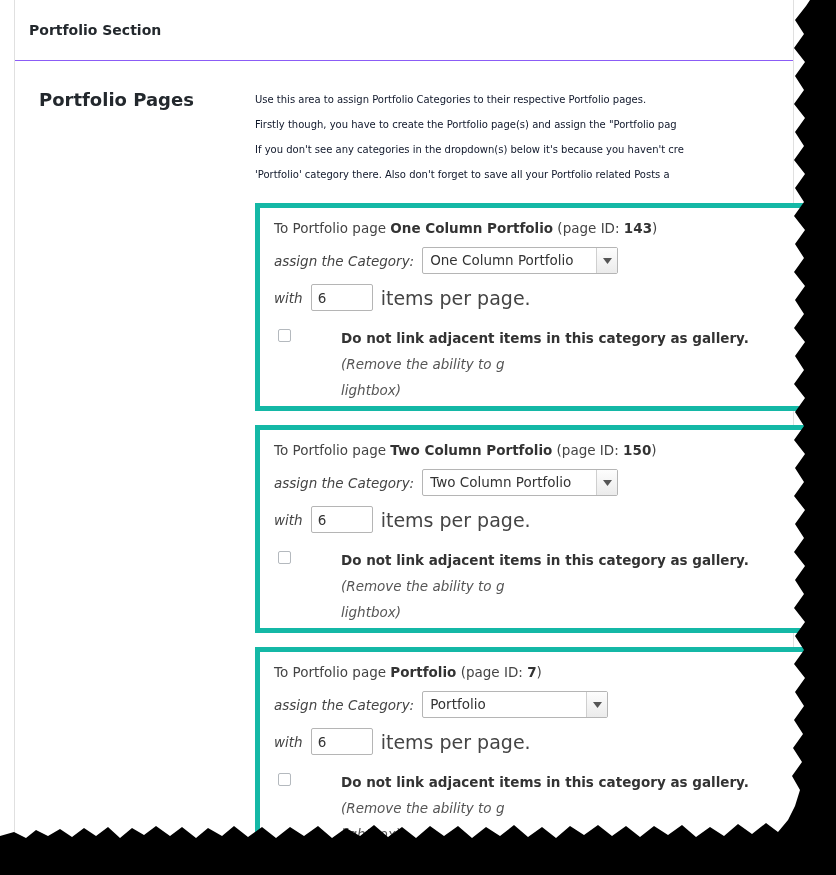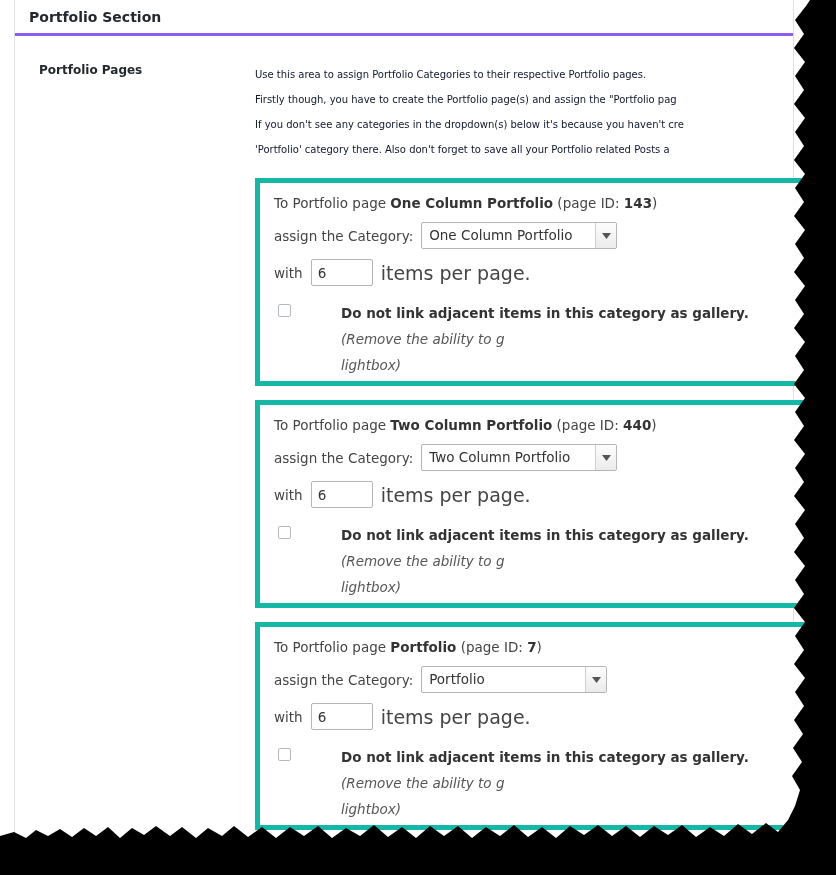--- a/index.html
+++ b/index.html
@@ -31,22 +31,22 @@
     left: 14px;
     top: 0;
     width: 780px;
     background: #fff;
     border: 1px solid #e0e0e0;
     border-top: none;
     box-sizing: border-box;
   }
 
   .panel-header {
-    height: 36px;
-    border-bottom: 3px solid #8b5cf6;
+    height: 61px;
+    border-bottom: 1px solid #8b5cf6;
     display: flex;
     align-items: center;
     padding: 4px 14px;
     box-sizing: border-box;
   }
   .panel-header-title {
     font-size: 14px;
     font-weight: bold;
     color: #23282d;
     font-family: "DejaVu Sans", sans-serif;
@@ -57,21 +57,21 @@
     padding: 26px 0 0 0;
   }
 
   .field-label-col {
     width: 240px;
     flex: 0 0 240px;
     padding-left: 24px;
     box-sizing: border-box;
   }
   .field-label {
-    font-size: 12px;
+    font-size: 18px;
     font-weight: bold;
     color: #23282d;
     line-height: 1.4;
   }
 
   .field-content-col {
     flex: 1 1 auto;
     padding-right: 10px;
     box-sizing: border-box;
   }
@@ -110,20 +110,21 @@
   .row {
     display: flex;
     align-items: center;
     margin-bottom: 10px;
   }
   .row-label {
     font-size: 13.5px;
     color: #444;
     margin-right: 8px;
     white-space: nowrap;
+    font-style: italic;
   }
 
   select.cat-select {
     -webkit-appearance: none;
     appearance: none;
     font-family: "DejaVu Sans", sans-serif;
     font-size: 13.5px;
     color: #333;
     height: 27px;
     padding: 0 30px 0 7px;
@@ -275,21 +276,21 @@
                 <span class="note">lightbox)</span>
               </span>
             </div>
           </div>
 
           <div class="block">
             <div class="block-line1">
               <span>To Portfolio page</span>
               <b>Two Column Portfolio</b>
               <span>(page ID:</span>
-              <b>440</b><span>)</span>
+              <b>150</b><span>)</span>
             </div>
             <div class="row">
               <span class="row-label">assign the Category:</span>
               <span class="select-wrap">
                 <select class="cat-select" style="width:196px">
                   <option>Two Column Portfolio</option>
                 </select>
                 <span class="select-arrow">
                   <svg width="9" height="6" viewBox="0 0 9 6">
                       <path d="M0 0 L4.5 6 L9 0 Z" fill="#555"></path>

